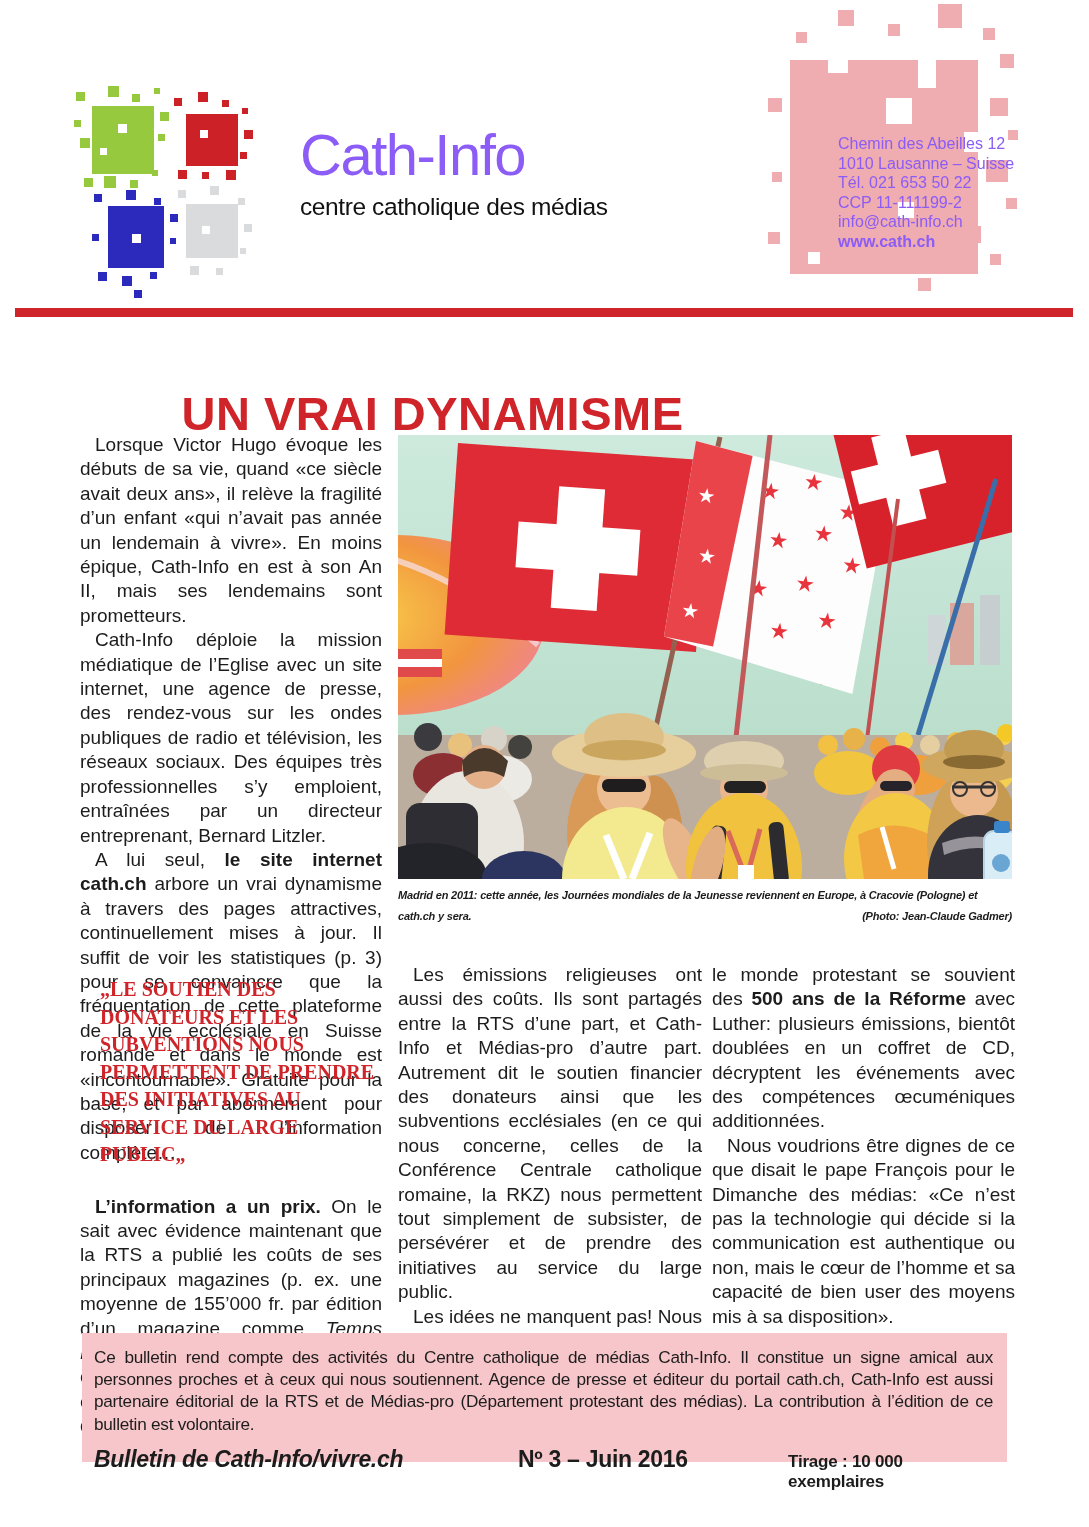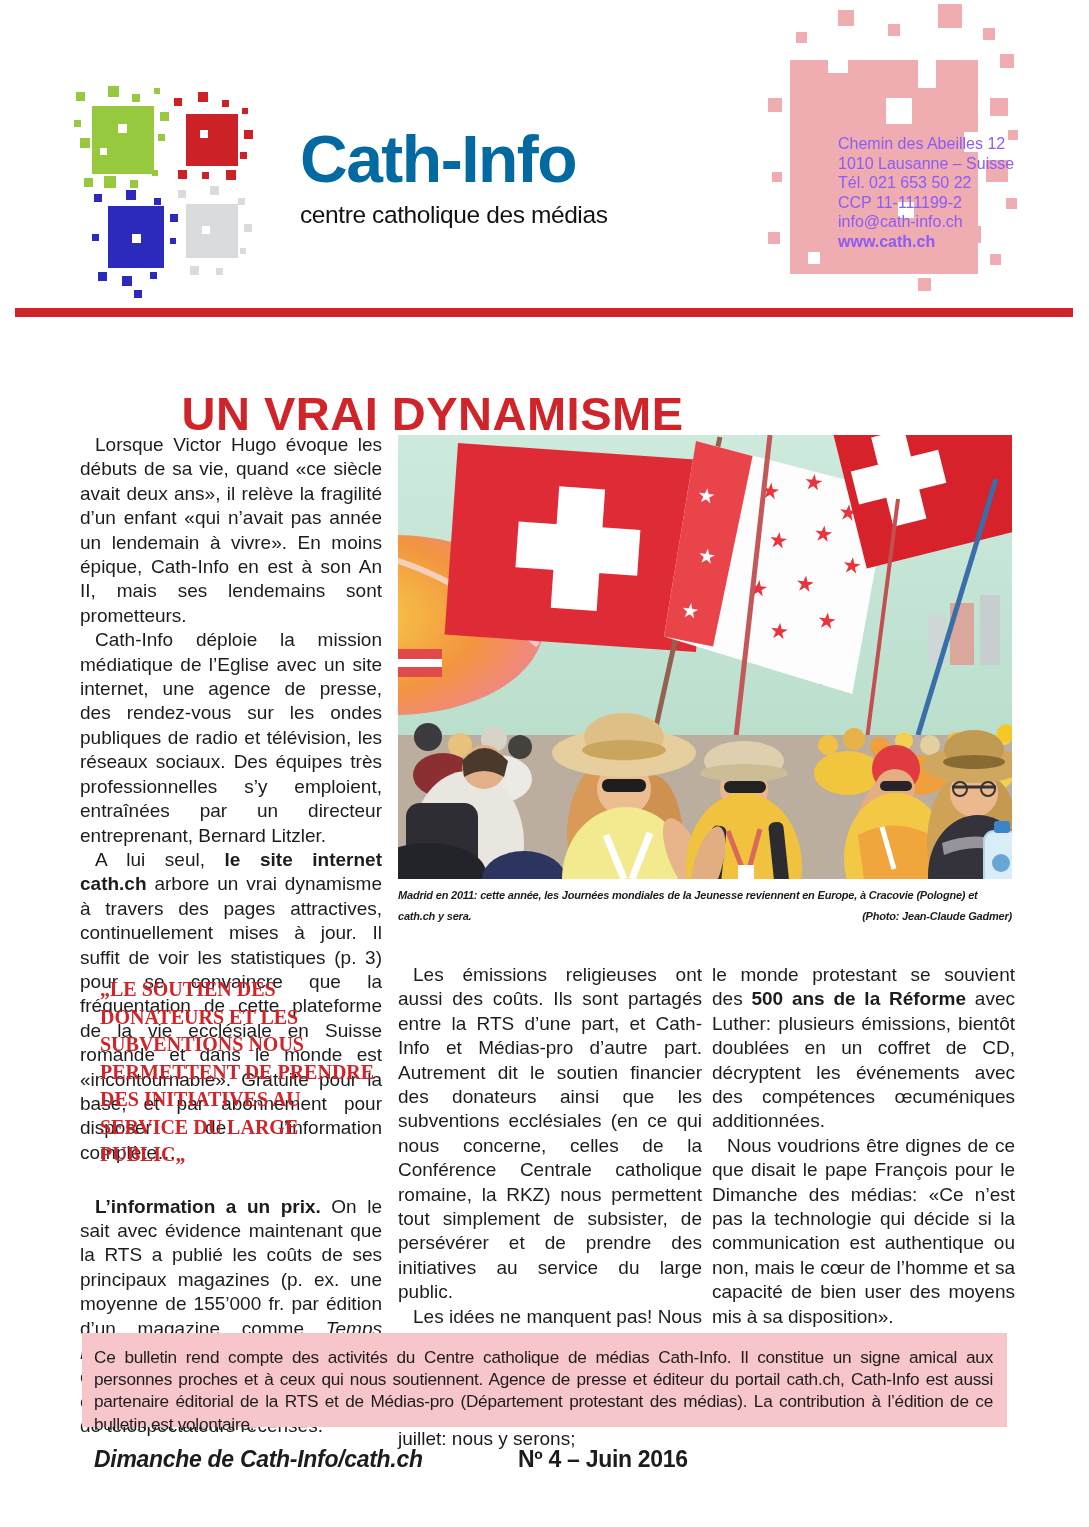--- a/index.html
+++ b/index.html
@@ -11,21 +11,21 @@
   html,body{margin:0;padding:0;}
   body{
     width:1089px;height:1527px;position:relative;background:#ffffff;
     font-family:"Liberation Sans", sans-serif;color:var(--ink);
     -webkit-font-smoothing:antialiased;
   }
   .abs{position:absolute;}
   
   .logo-pixels{position:absolute;left:74px;top:86px;width:192px;height:216px;}
   .logo-text{position:absolute;left:300px;top:126px;}
-  .logo-title{font-size:66px;font-weight:bold;letter-spacing:-1.5px;color:#0369a1;line-height:1;}
+  .logo-title{font-size:58px;font-weight:normal;letter-spacing:-1.5px;color:#8b5cf6;line-height:1;}
   .logo-subtitle{font-size:24.5px;letter-spacing:-0.4px;color:#121212;margin-top:9px;}
   .pink-block{position:absolute;left:768px;top:2px;width:254px;height:296px;}
   .pink-block svg{position:absolute;inset:0;}
   .address{position:absolute;left:70px;top:132px;font-size:16px;line-height:19.6px;color:#8b5cf6;white-space:nowrap;}
   .addr-bold{font-weight:bold;}
   
   .red-rule{position:absolute;left:15px;top:308px;width:1058px;height:9px;background:var(--red);}
   .article-title{position:absolute;left:0;top:355px;width:865px;text-align:center;
     font-size:47px;font-weight:bold;color:var(--red);letter-spacing:0.5px;}
   
@@ -43,21 +43,21 @@
     color:var(--red);font-weight:bold;font-size:20px;line-height:27.5px;text-align:left;font-family:Liberation Serif, serif;
   }
   .signature{margin-top:24px;}
   .sig-name{font-weight:bold;}
   
   .photo{left:398px;top:435px;width:614px;height:444px;overflow:hidden;}
   .caption{left:398px;top:885px;width:614px;font-size:11px;line-height:21px;
     font-weight:bold;font-style:italic;letter-spacing:-0.2px;}
   .caption .credit{position:absolute;right:0;bottom:0;}
   
-  .footer-box{left:82px;top:1333px;width:925px;height:94px;background:var(--pink-footer);
+  .footer-box{left:82px;top:1333px;width:925px;height:129px;background:var(--pink-footer);
     box-sizing:border-box;padding:13px 14px 0 12px;}
   .box-text{font-size:17.2px;line-height:22.2px;letter-spacing:-0.25px;text-align:justify;}
   .footer-row{display:flex;align-items:baseline;margin-top:11px;}
   .footer-bulletin{font-weight:bold;font-style:italic;font-size:23px;flex:0 0 424px;letter-spacing:-0.3px;}
   .footer-issue{font-weight:bold;font-size:23px;flex:0 0 270px;letter-spacing:-0.3px;}
   .footer-tirage{font-weight:bold;font-size:17px;letter-spacing:-0.2px;}
 </style>
 </head>
 <body>
 
@@ -357,18 +357,19 @@
     <p>Nous voudrions être dignes de ce que disait le pape François pour le Dimanche des médias: «Ce n’est pas la technologie qui décide si la communication est authentique ou non, mais le cœur de l’homme et sa capacité de bien user des moyens mis à sa disposition».</p>
     <div class="signature">
       <div class="sig-name">André Kolly</div>
       <div>Président de Cath-Info</div>
     </div>
   </div>
 
   <div class="abs footer-box">
     <div class="box-text">Ce bulletin rend compte des activités du Centre catholique de médias Cath-Info. Il constitue un signe amical aux personnes proches et à ceux qui nous soutiennent. Agence de presse et éditeur du portail cath.ch, Cath-Info est aussi partenaire éditorial de la RTS et de Médias-pro (Département protestant des médias). La contribution à l’édition de ce bulletin est volontaire.</div>
     <div class="footer-row">
-      <div class="footer-bulletin">Dimanche de Cath-Info/cath.ch</div>
-      <div class="footer-issue">Nº 4 – Juin 2016</div>
+      <div class="footer-bulletin">Bulletin de Cath-Info/vivre.ch</div>
+      <div class="footer-issue">Nº 3 – Juin 2016</div>
+      <div class="footer-tirage">Tirage : 10 000 exemplaires</div>
     </div>
   </div>
 
 </div>
 
 </body></html>

